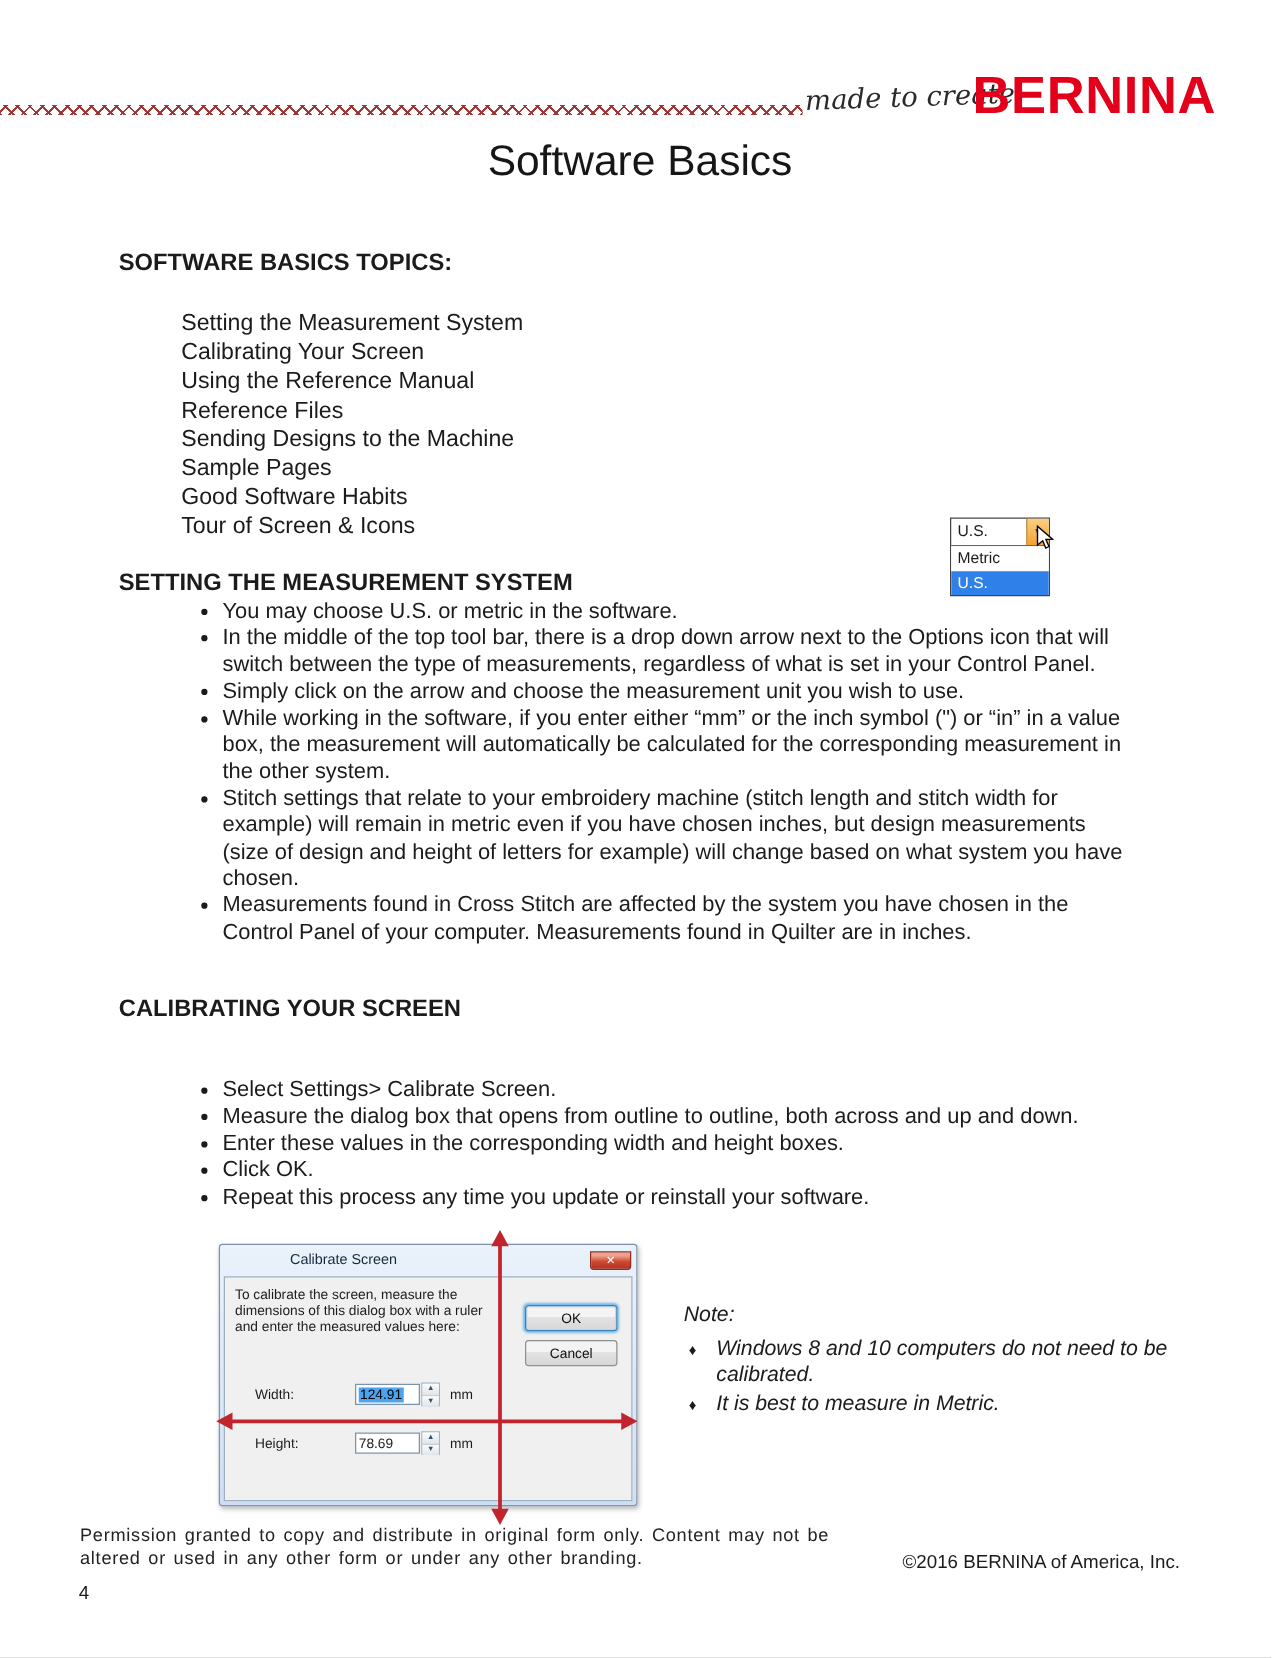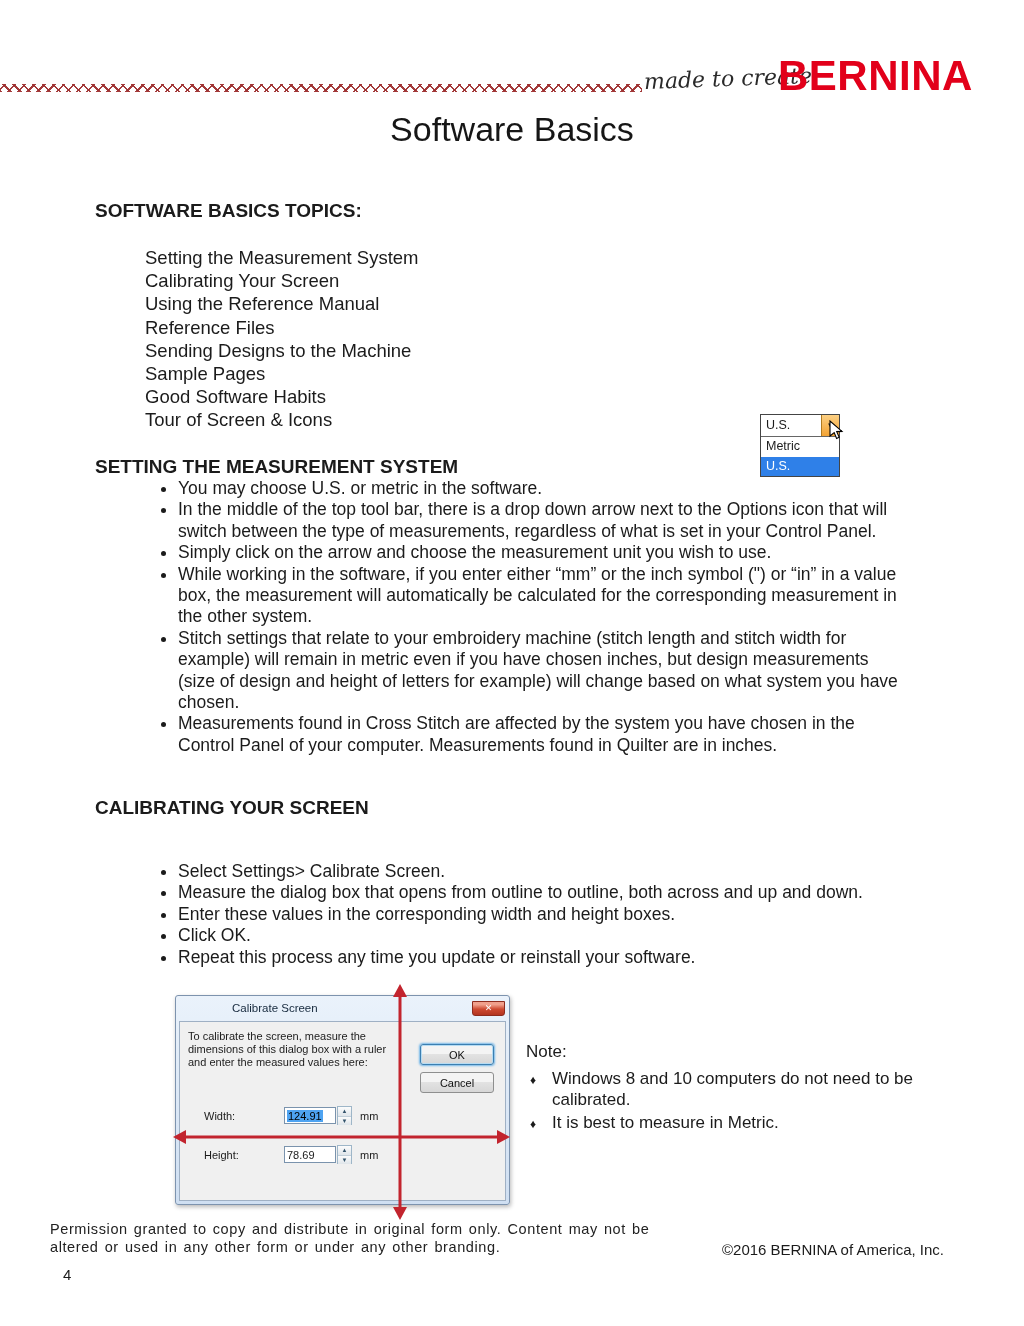--- a/index.html
+++ b/index.html
@@ -63,28 +63,28 @@
   .fbox { width:52px; height:17px; border:1px solid #7a93ad; background:#fff; padding:1px 2px; display:flex; align-items:center; }
   .sel { background:#4ea3f1; color:#000; padding:0 1px; }
   .spin { width:15px; height:19px; margin-left:1px; border:1px solid #9eb6c8; display:flex; flex-direction:column; background:#eee; }
   .spin span { flex:1; font-size:6px; line-height:8.5px; text-align:center; color:#33536b;
     background:linear-gradient(#fcfcfc,#dfe5ea); border-bottom:1px solid #c2cfd9; }
   .spin span:last-child { border-bottom:none; }
   .unit { margin-left:8px; }
   .arrows { position:absolute; left:-6px; top:-14px; pointer-events:none; }
 
   
-  .note { left:526px; top:1041px; width:400px; font-size:17px; line-height:21px; }
+  .note { left:547px; top:1041px; width:400px; font-size:17px; line-height:21px;font-style:italic; }
   .note-h { margin-bottom:6px; }
   .note-list { list-style:none; margin:0; padding:0 0 0 4px; }
   .note-list li { position:relative; padding-left:22px; margin-bottom:2px; }
   .diamond { position:absolute; left:0; top:2px; font-size:12px; }
 
   
-  .permission { left:50px; top:1220px; width:618px; font-size:14.5px; line-height:18px; letter-spacing:.6px; word-spacing:1.5px; color:#222; }
+  .permission { left:64px; top:1220px; width:618px; font-size:14.5px; line-height:18px; letter-spacing:.6px; word-spacing:1.5px; color:#222; }
   .copyright { left:722px; top:1241px; font-size:15px; }
   .pagenum { left:63px; top:1266px; font-size:15px; }
 </style>
 </head>
 <body>
 
 <div class="page">
 
   <div class="abs stitch"></div>
   <div class="abs tagline">made to create</div>

